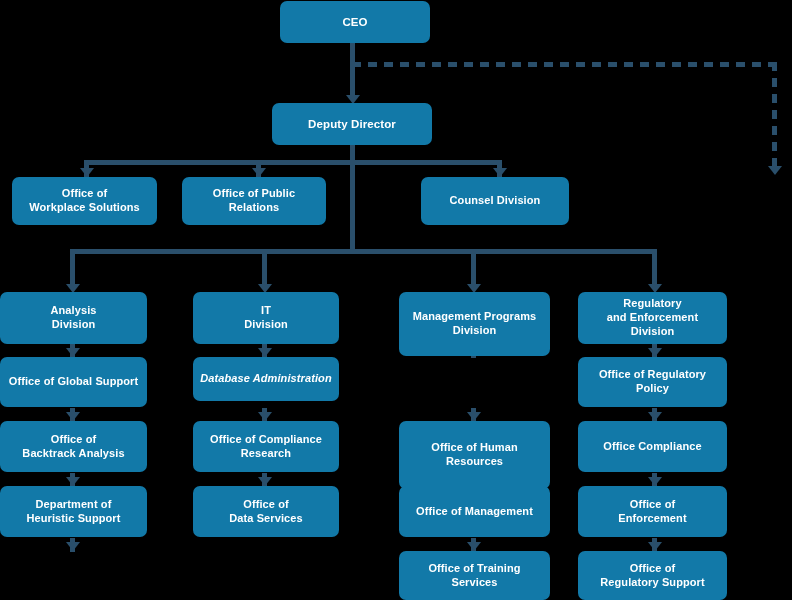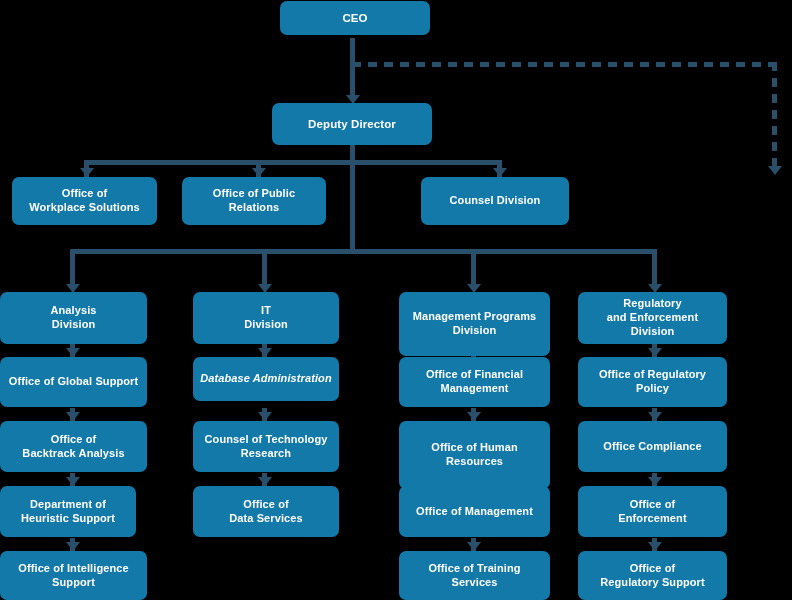--- a/index.html
+++ b/index.html
@@ -122,21 +122,21 @@
 
   <div class="conn v" style="left:652px; top:344px; height:14px;"></div>
   <div class="arrow" style="left:647.5px; top:348px;"></div>
   <div class="conn v" style="left:652px; top:408px; height:14px;"></div>
   <div class="arrow" style="left:647.5px; top:412px;"></div>
   <div class="conn v" style="left:652px; top:473px; height:14px;"></div>
   <div class="arrow" style="left:647.5px; top:477px;"></div>
   <div class="conn v" style="left:652px; top:538px; height:14px;"></div>
   <div class="arrow" style="left:647.5px; top:542px;"></div>
 
-  <div class="node top" style="left:280px; top:1px; width:150px; height:34px;">CEO</div>
+  <div class="node top" style="left:280px; top:1px; width:150px; height:42px;">CEO</div>
 
   <div class="node top" style="left:272px; top:103px; width:160px; height:42px;">Deputy Director</div>
 
   <div class="node" style="left:12px; top:177px; width:145px; height:48px;">Office of
 Workplace Solutions</div>
 
   <div class="node" style="left:182px; top:177px; width:144px; height:48px;">Office of Public Relations</div>
 
   <div class="node" style="left:421px; top:177px; width:148px; height:48px;">Counsel Division</div>
 
@@ -145,33 +145,29 @@
   <div class="node" style="left:193px; top:292px; width:146px; height:52px;">IT
 Division</div>
   <div class="node" style="left:399px; top:292px; width:151px; height:64px;">Management Programs
 Division</div>
   <div class="node" style="left:578px; top:292px; width:149px; height:52px;">Regulatory
 and Enforcement Division</div>
 
   <div class="node" style="left:0px; top:357px; width:147px; height:50px;">Office of Global Support</div>
   <div class="node" style="left:0px; top:421px; width:147px; height:51px;">Office of
 Backtrack Analysis</div>
-  <div class="node" style="left:0px; top:486px; width:136px; height:51px;">Department of
+  <div class="node" style="left:0px; top:486px; width:147px; height:51px;">Department of
 Heuristic Support</div>
-  <div class="node" style="left:0px; top:551px; width:147px; height:49px;">Office of Intelligence
-Support</div>
 
   <div class="node" style="left:193px; top:357px; width:146px; height:44px;font-style:italic;">Database Administration</div>
-  <div class="node" style="left:193px; top:421px; width:146px; height:51px;">Counsel of Technology
+  <div class="node" style="left:193px; top:421px; width:146px; height:51px;">Office of Compliance
 Research</div>
   <div class="node" style="left:193px; top:486px; width:146px; height:51px;">Office of
 Data Services</div>
 
-  <div class="node" style="left:399px; top:357px; width:151px; height:50px;">Office of Financial
-Management</div>
   <div class="node" style="left:399px; top:421px; width:151px; height:68px;">Office of Human Resources</div>
   <div class="node" style="left:399px; top:486px; width:151px; height:51px;">Office of Management</div>
   <div class="node" style="left:399px; top:551px; width:151px; height:49px;">Office of Training Services</div>
 
   <div class="node" style="left:578px; top:357px; width:149px; height:50px;">Office of Regulatory Policy</div>
   <div class="node" style="left:578px; top:421px; width:149px; height:51px;">Office Compliance</div>
   <div class="node" style="left:578px; top:486px; width:149px; height:51px;">Office of
 Enforcement</div>
   <div class="node" style="left:578px; top:551px; width:149px; height:49px;">Office of
 Regulatory Support</div>

